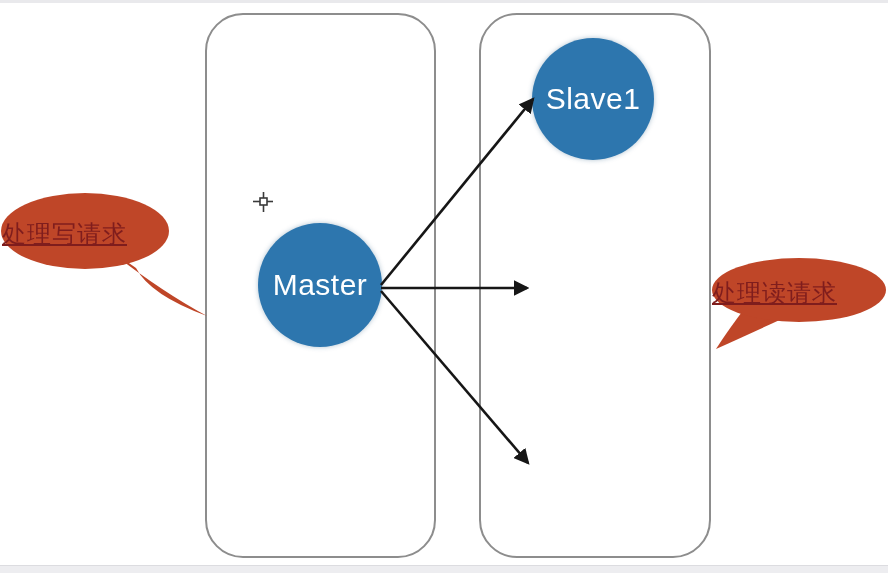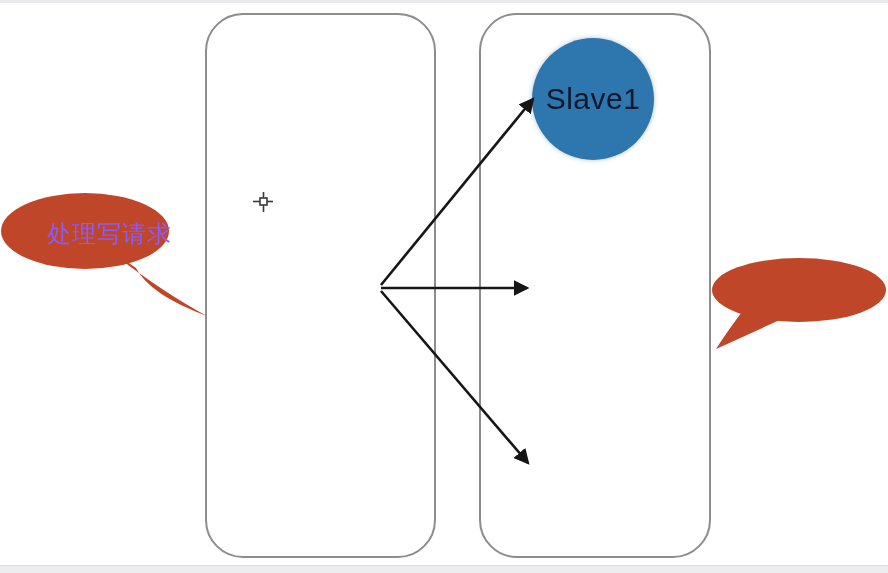--- a/index.html
+++ b/index.html
@@ -42,21 +42,21 @@
     position: absolute;
     border-radius: 50%;
     background: #2d76ae;
     box-shadow: 0 0 5px rgba(30,80,120,0.35);
     display: flex;
     align-items: center;
     justify-content: center;
     z-index: 3;
   }
   .node-label {
-    color: #0f172a;
+    color: #ffffff;
     font-size: 30px;
     font-weight: 400;
     letter-spacing: 0.5px;
     user-select: none;
     text-align: right;
   }
   #node-master { left: 258px; top: 223px; width: 124px; height: 124px; }
   #node-slave1 { left: 532px; top: 38px;  width: 122px; height: 122px; }
   #node-slave2 { left: 530px; top: 228px; width: 122px; height: 122px; }
   #node-slave3 { left: 532px; top: 412px; width: 126px; height: 126px; }
@@ -64,42 +64,46 @@
   #overlay-svg {
     position: absolute;
     left: 0; top: 0;
     width: 888px; height: 573px;
     z-index: 5;
     pointer-events: none;
   }
   .callout-text {
     position: absolute;
     z-index: 6;
-    text-align: right;
-    color: #8b5cf6;
+    text-align: left;
+    color: #7f1d1d;
     font-size: 24px;
     font-weight: 400;
     letter-spacing: 1px;
     user-select: none;
     pointer-events: none;
+    text-decoration: underline;
   }
   #callout-write-text { left: 2px;  top: 218px; width: 170px; }
   #callout-read-text  { left: 712px; top: 277px; width: 174px; }
 </style>
 </head>
 <body>
 
 <div id="screen">
 
   <div class="edge-strip-top"></div>
   <div class="edge-strip-bottom"></div>
 
   <div class="group-box" id="master-box"></div>
   <div class="group-box" id="slave-box"></div>
 
+  <div class="node-circle" id="node-master">
+    <span class="node-label">Master</span>
+  </div>
   <div class="node-circle" id="node-slave1">
     <span class="node-label">Slave1</span>
   </div>
 
   <svg id="overlay-svg" viewBox="0 0 888 573" xmlns="http://www.w3.org/2000/svg">
     <defs>
       <marker id="arrowhead" viewBox="0 0 10 10" refX="8.5" refY="5" markerWidth="6" markerHeight="6" orient="auto-start-reverse">
         <path d="M 0 0 L 10 5 L 0 10 z" fill="#161616"></path>
       </marker>
     </defs>
@@ -119,14 +123,15 @@
     </g>
 
     <g stroke="#3a3a3a" stroke-width="1.6" fill="none">
       <line x1="253" y1="201.5" x2="273" y2="201.5"></line>
       <line x1="263.5" y1="192" x2="263.5" y2="212"></line>
       <rect x="260" y="198" width="7" height="7" fill="#ffffff"></rect>
     </g>
   </svg>
 
   <div class="callout-text" id="callout-write-text">处理写请求</div>
+  <div class="callout-text" id="callout-read-text">处理读请求</div>
 
 </div>
 
 </body></html>

